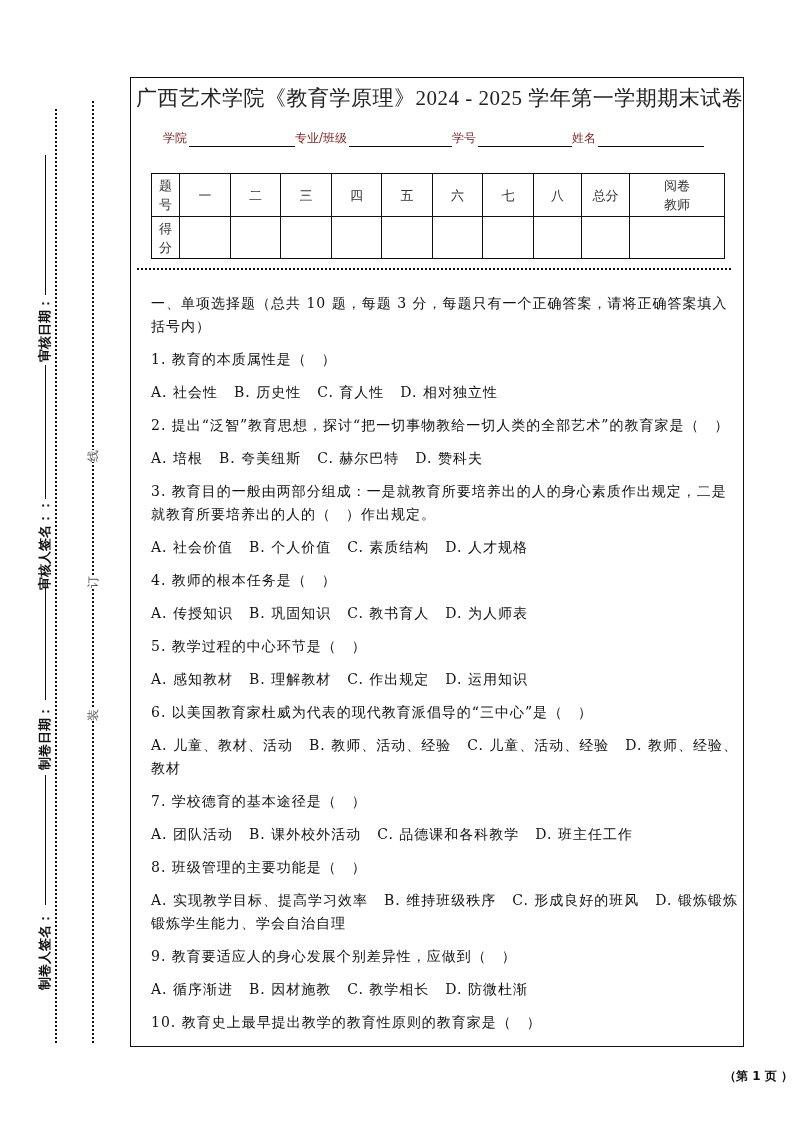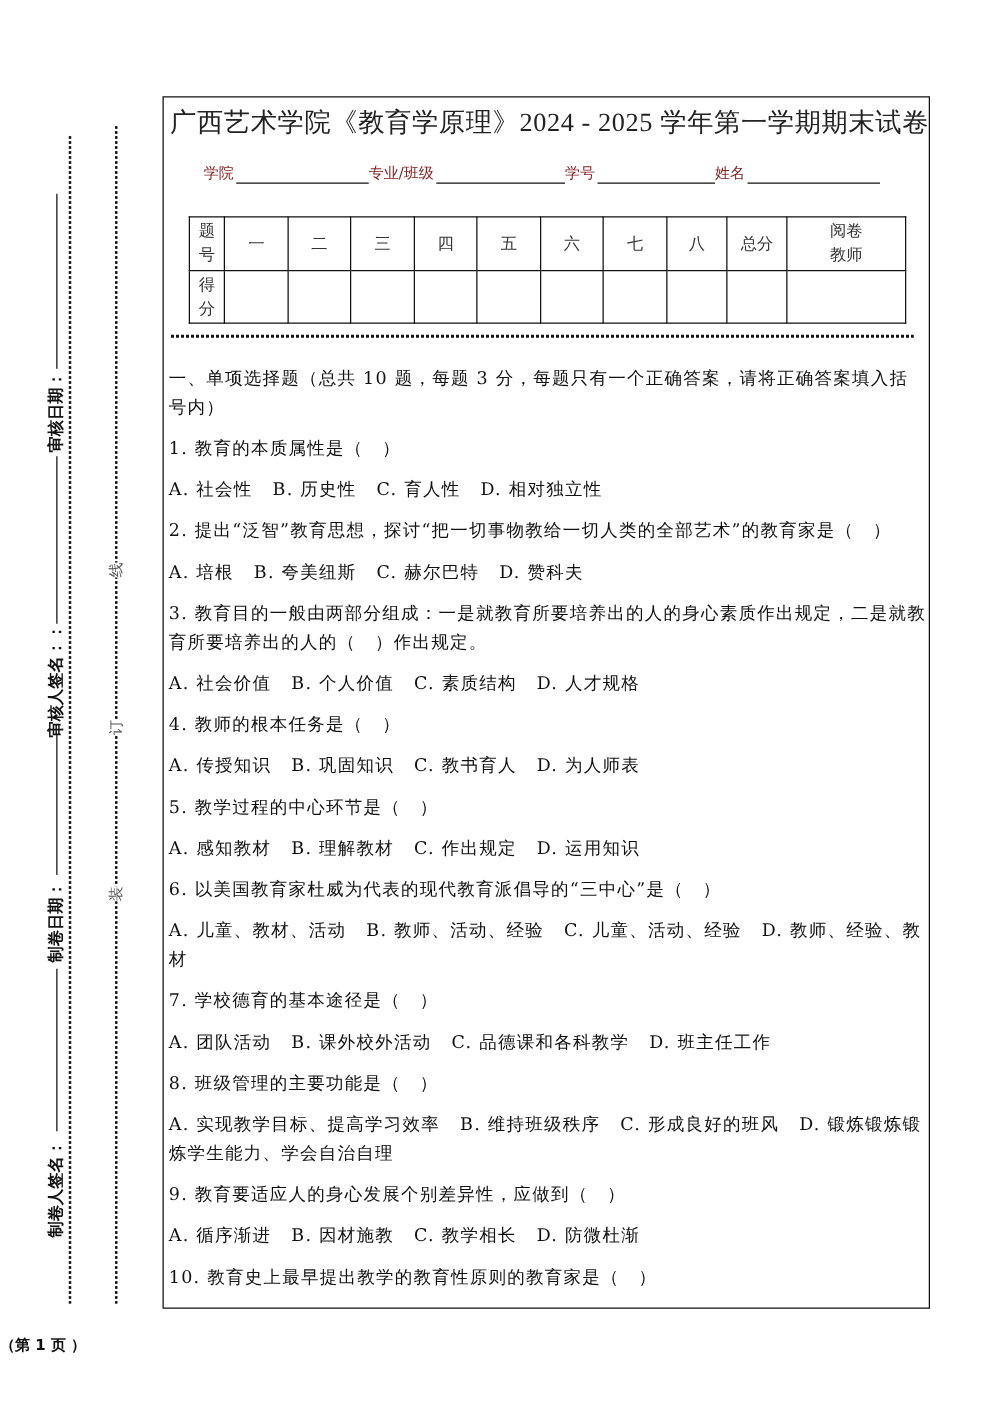--- a/index.html
+++ b/index.html
@@ -31,40 +31,40 @@
   }
   .dotsep {
     position:absolute; left:136px; top:267px; width:595px; height:4px;
     background-image:radial-gradient(circle, #111 1.3px, transparent 1.5px);
     background-size:4px 4px; background-repeat:repeat-x;
   }
   .content {
     position:absolute; left:135px; top:292px; width:606px;
     font-size:14px; line-height:23px; color:#111;
   }
-  .content p { margin:0 0 10px 0; letter-spacing:1px; }
+  .content p { margin:0 0 10px 16px; letter-spacing:1px; }
   .content .section { margin-bottom:10px; }
   .opt { display:inline; margin-right:16px; }
   .vdot {
     position:absolute; width:2px;
     background-image:radial-gradient(circle, #111 1px, transparent 1.2px);
     background-size:2px 4px; background-repeat:repeat-y;
   }
   .vsolid { position:absolute; width:1.2px; background:#111; }
   .vlabel {
     position:absolute; transform:rotate(-90deg); transform-origin:left top;
     font-family:"DejaVu Sans","Liberation Sans",sans-serif; font-weight:bold;
     font-size:13px; white-space:nowrap; color:#111; background:#fff;
   }
   .bind-char {
     position:absolute; transform:rotate(-90deg); font-size:12px; color:#555;
     background:#fff; line-height:12px;
   }
   .footer {
-    position:absolute; top:1068px; left:0; width:793px; text-align:left;
+    position:absolute; top:1068px; left:0; width:793px; text-align:right;
     font-size:12px; font-weight:bold; font-family:"DejaVu Sans","Liberation Sans",sans-serif;
   }
 </style>
 </head>
 <body>
 
 <div class="vdot" style="left:55px; top:108px; height:935px;"></div>
 <div class="vdot" style="left:92px; top:100px; height:943px;"></div>
 
 <div class="vsolid" style="left:45px; top:155px; height:140px;"></div>

